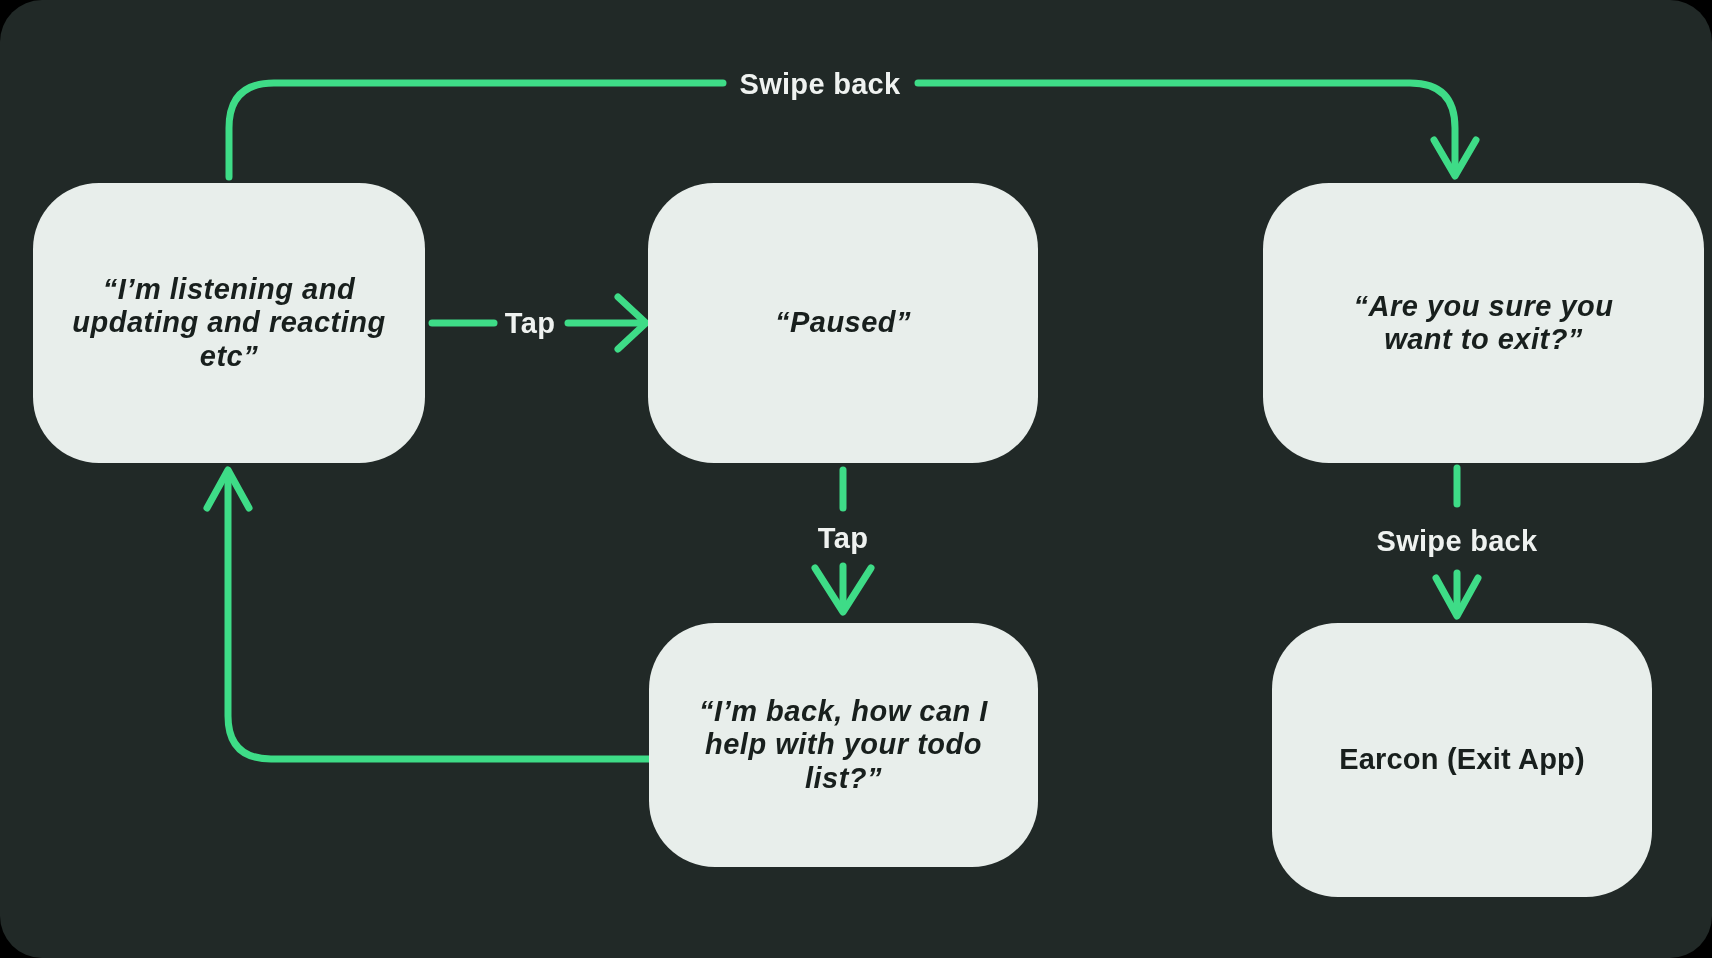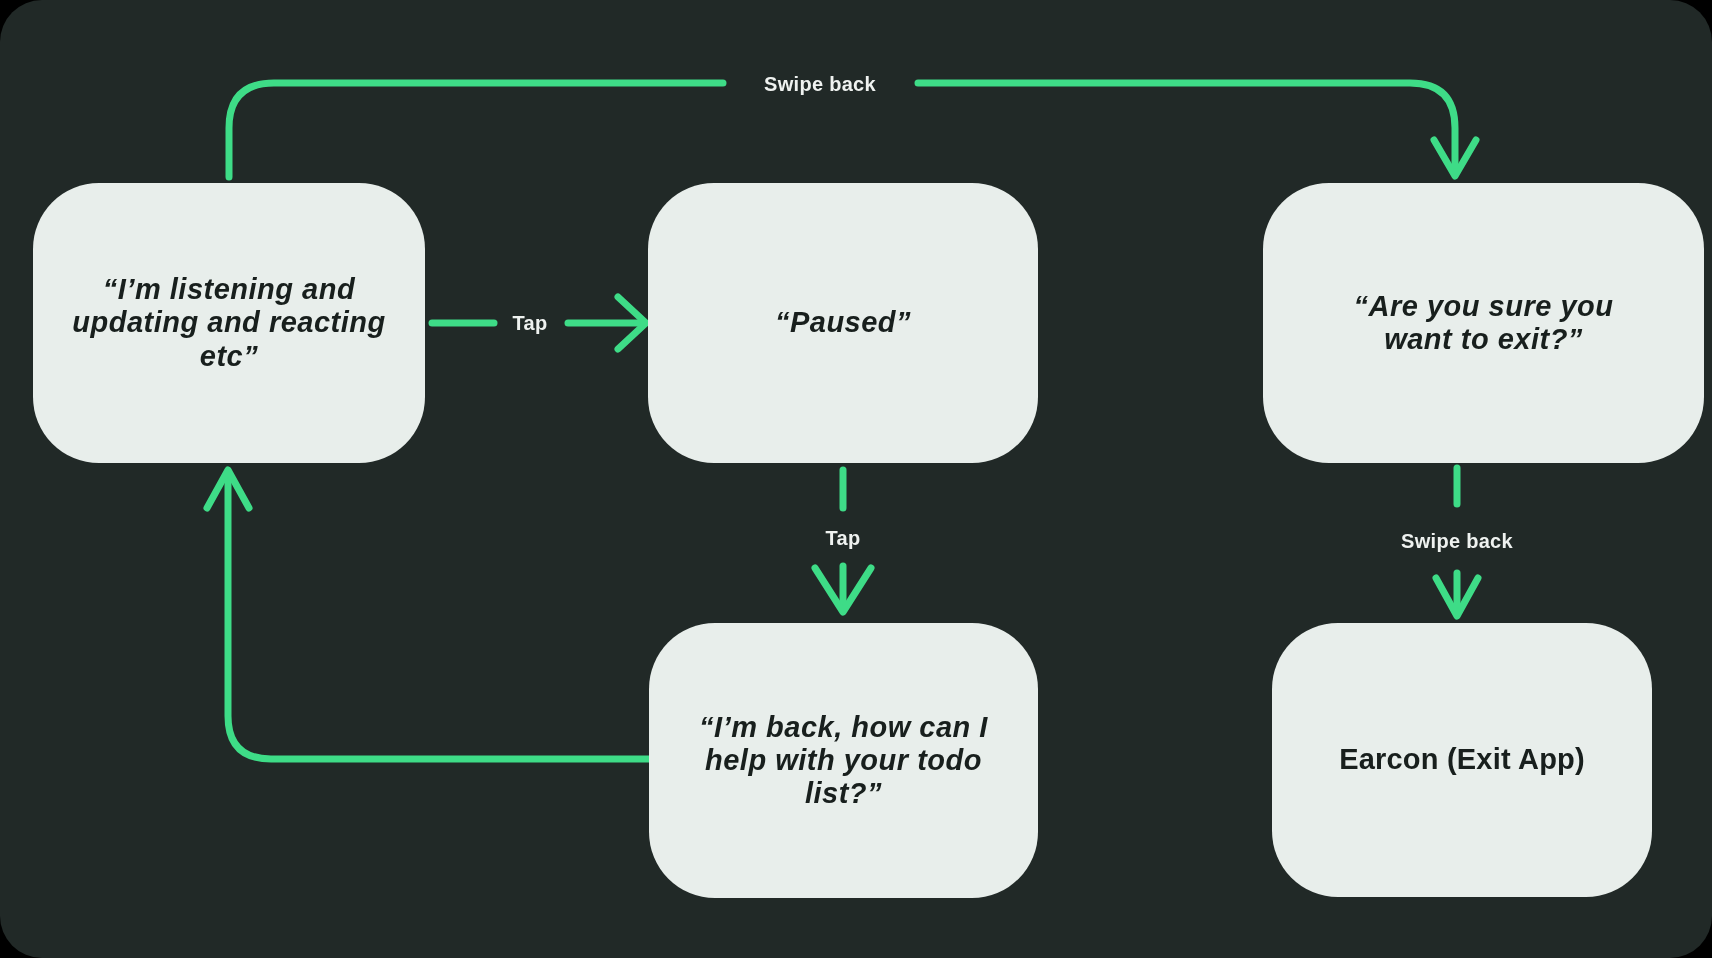--- a/index.html
+++ b/index.html
@@ -39,27 +39,27 @@
     font-size:29px;
     line-height:1.14;
     letter-spacing:0.5px;
     color:var(--node-text);
     white-space:pre-line;
     padding:0 26px;
   }
   #node-listening{left:33px;top:183px;width:392px;height:280px;}
   #node-paused{left:648px;top:183px;width:390px;height:280px;}
   #node-exit-confirm{left:1263px;top:183px;width:441px;height:280px;}
-  #node-back{left:649px;top:623px;width:389px;height:275px;}
+  #node-back{left:649px;top:623px;width:389px;height:244px;}
   #node-earcon{left:1272px;top:623px;width:380px;height:274px;font-style:normal;letter-spacing:0.2px;}
   .edge-label{
     position:absolute;
     transform:translate(-50%,-50%);
     font-weight:700;
-    font-size:20px;
+    font-size:29px;
     line-height:1;
     letter-spacing:0.3px;
     color:var(--label-text);
     white-space:nowrap;
   }
   #label-swipe-top{left:820px;top:84px;}
   #label-tap-h{left:530px;top:323px;}
   #label-tap-v{left:843px;top:538px;}
   #label-swipe-v{left:1457px;top:541px;}
 </style>

